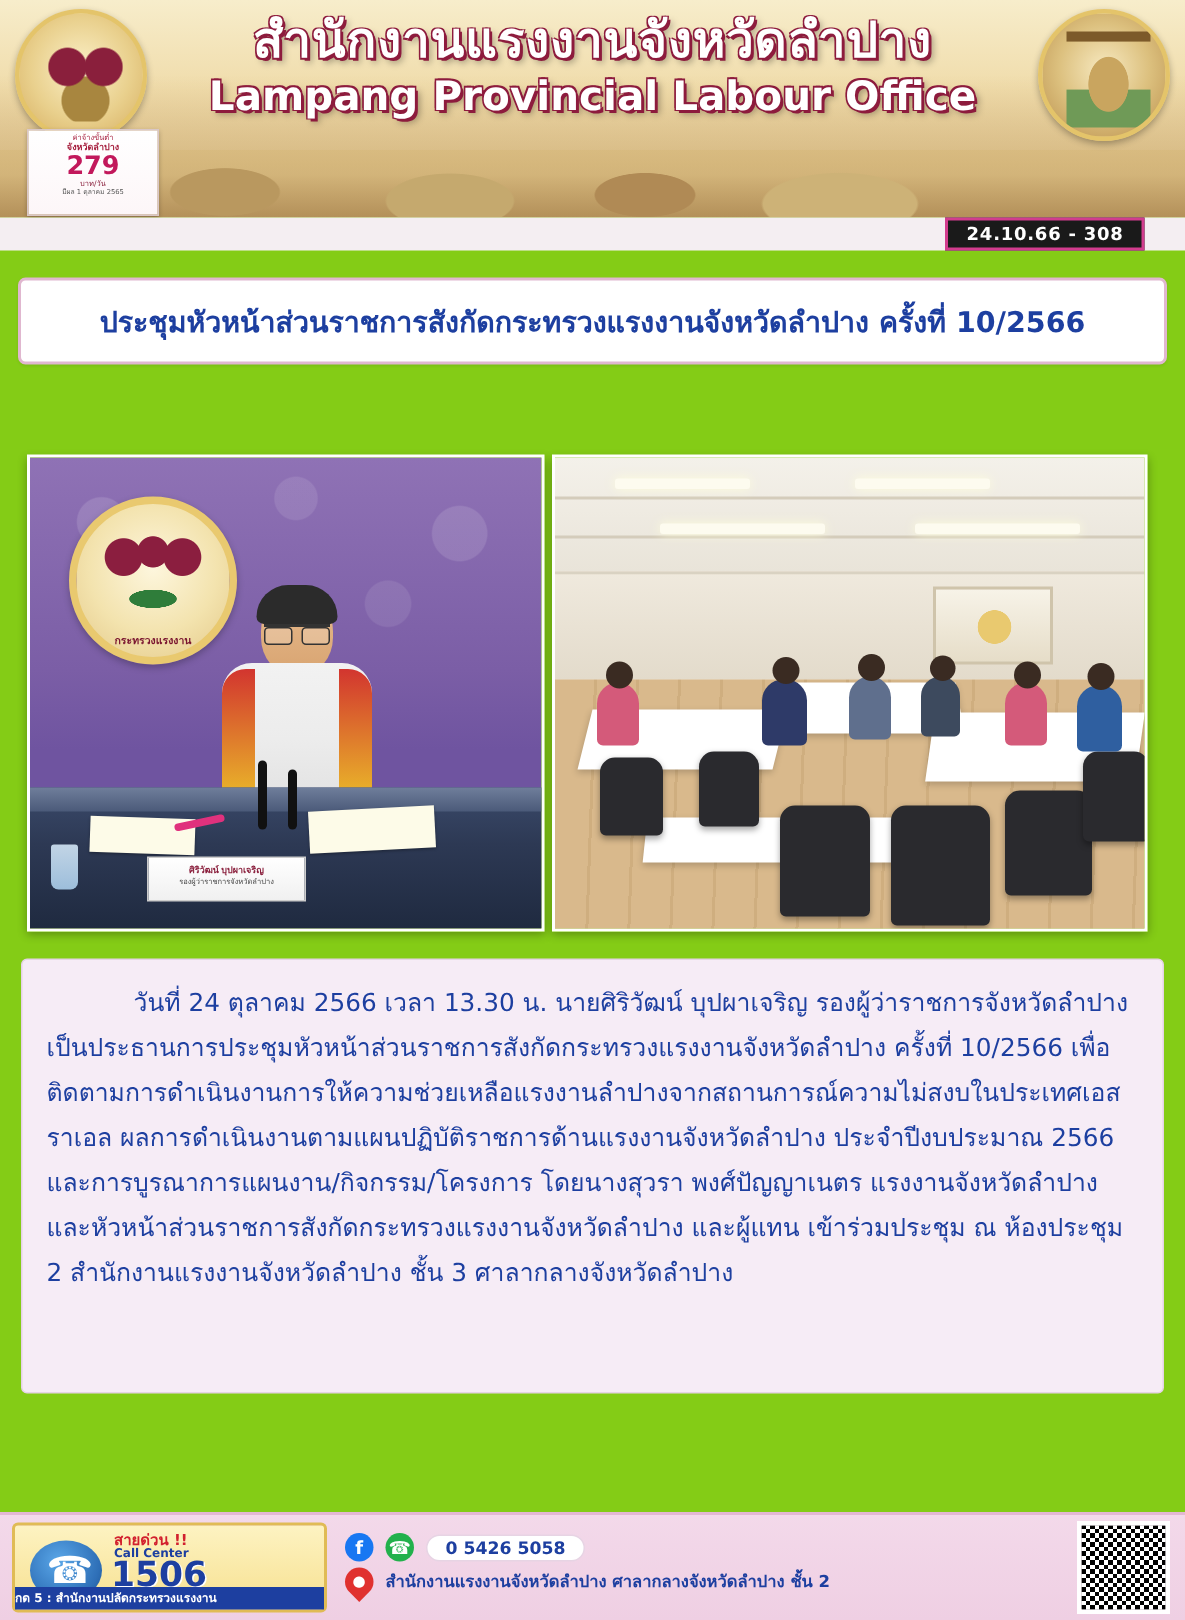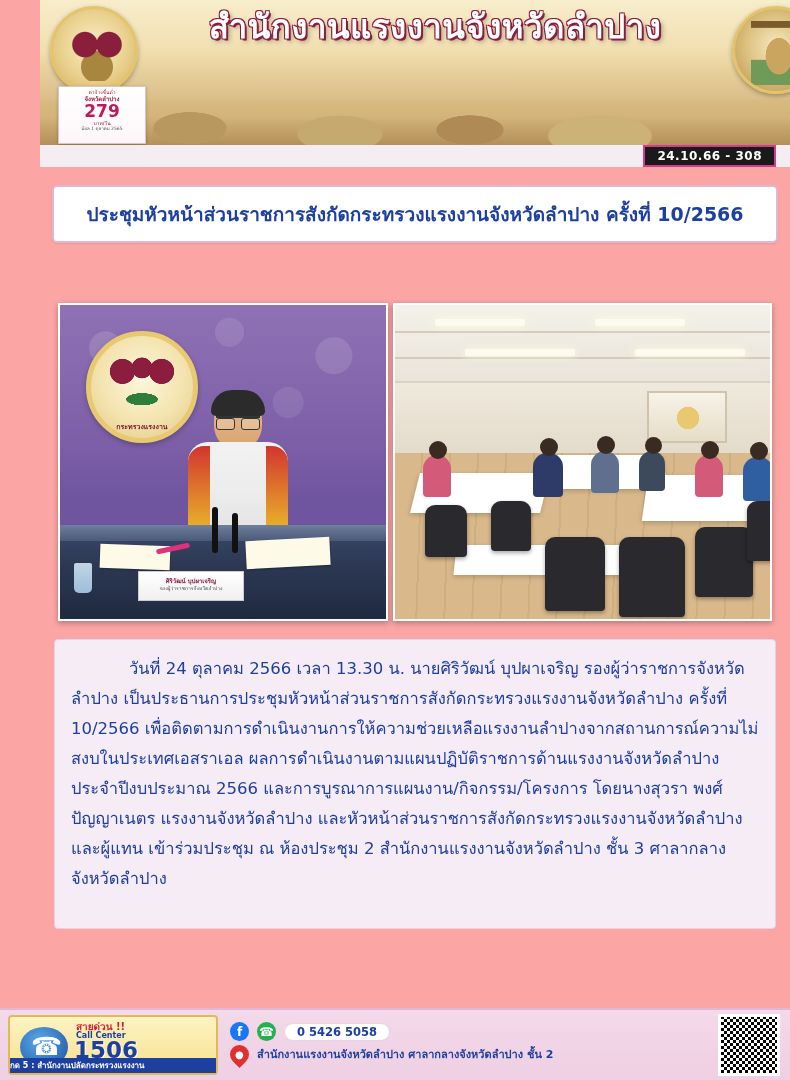--- a/index.html
+++ b/index.html
@@ -5,23 +5,22 @@
   * { box-sizing: border-box; }
   html, body {
     margin: 0; padding: 0;
     width: 790px; height: 1080px;
     font-family: "DejaVu Sans", "Liberation Sans", sans-serif;
     background: #ffffff;
   }
   .page {
     position: relative;
     width: 790px; height: 1080px;
-    background: #fca5a5;
+    background: #84cc16;
     overflow: hidden;
-    padding-left: 40px;
   }
 
   
   .header {
     position: relative;
     width: 790px; height: 145px;
     background: linear-gradient(180deg, #f6e7b6 0%, #efd89b 30%, #e9cf93 55%, #d8b97f 100%);
     overflow: hidden;
   }
   .header-band {
@@ -88,21 +87,21 @@
   .hp-l2 { font-size: 6px; color: #a51d3c; line-height: 7px; font-weight: bold;}
   .hp-num { font-size: 17px; color: #c2185b; font-weight: bold; line-height: 18px; }
   .hp-unit { font-size: 5px; color: #8a1f3c; line-height: 6px; }
   .hp-date { font-size: 4.5px; color: #555; line-height: 6px; }
 
   
   .code-badge-row {
     position: relative; height: 22px; background: #f4eef2;
   }
   .code-badge {
-    position: absolute; right: 14px; top: 0px;
+    position: absolute; right: 27px; top: 0px;
     background: #1a1a1a; color: #ffffff;
     border: 2px solid #d23c8e;
     font-size: 12px; font-weight: bold;
     padding: 2px 12px; letter-spacing: .5px;
   }
 
   
   .title-box {
     margin: 18px 12px 0 12px;
     background: #ffffff;
@@ -114,20 +113,21 @@
   }
   .title-text {
     font-size: 19px; font-weight: bold; color: #1d3fa0;
     text-align: center; padding: 0 8px;
   }
 
   
   .photos {
     display: flex; gap: 5px;
     padding: 60px 18px 0 18px;
+    font-family: Liberation Serif, serif;
   }
   .photo {
     border: 2px solid #ffffff;
     box-shadow: 0 2px 6px rgba(0,0,0,.3);
     position: relative; overflow: hidden;
   }
   .photo-left { width: 345px; height: 318px; }
   .photo-right { width: 397px; height: 318px; }
 
   
@@ -359,20 +359,21 @@
 
 <div class="page">
 
   <div class="header">
     <div class="header-band"></div>
     <div class="header-scene"></div>
     <div class="emblem-left"></div>
     <div class="emblem-right"></div>
     <div class="header-title-wrap">
       <div class="header-title-th">สำนักงานแรงงานจังหวัดลำปาง</div>
+      <div class="header-title-en">Lampang Provincial Labour Office</div>
     </div>
     <div class="header-poster">
       <div class="hp-l1">ค่าจ้างขั้นต่ำ</div>
       <div class="hp-l2">จังหวัดลำปาง</div>
       <div class="hp-num">279</div>
       <div class="hp-unit">บาท/วัน</div>
       <div class="hp-date">มีผล 1 ตุลาคม 2565</div>
     </div>
   </div>
 

